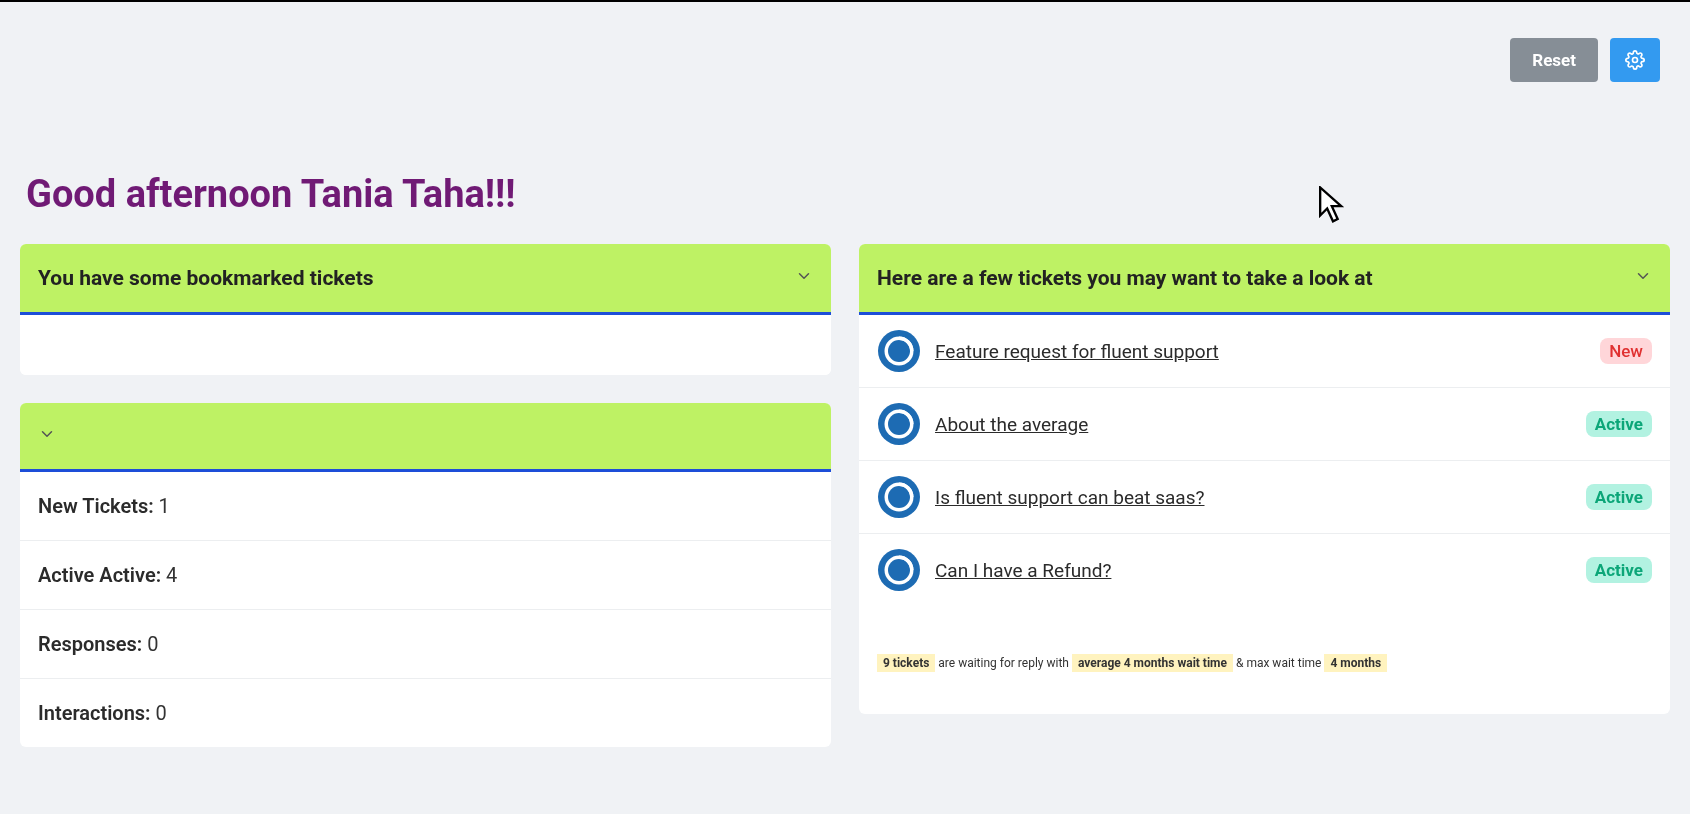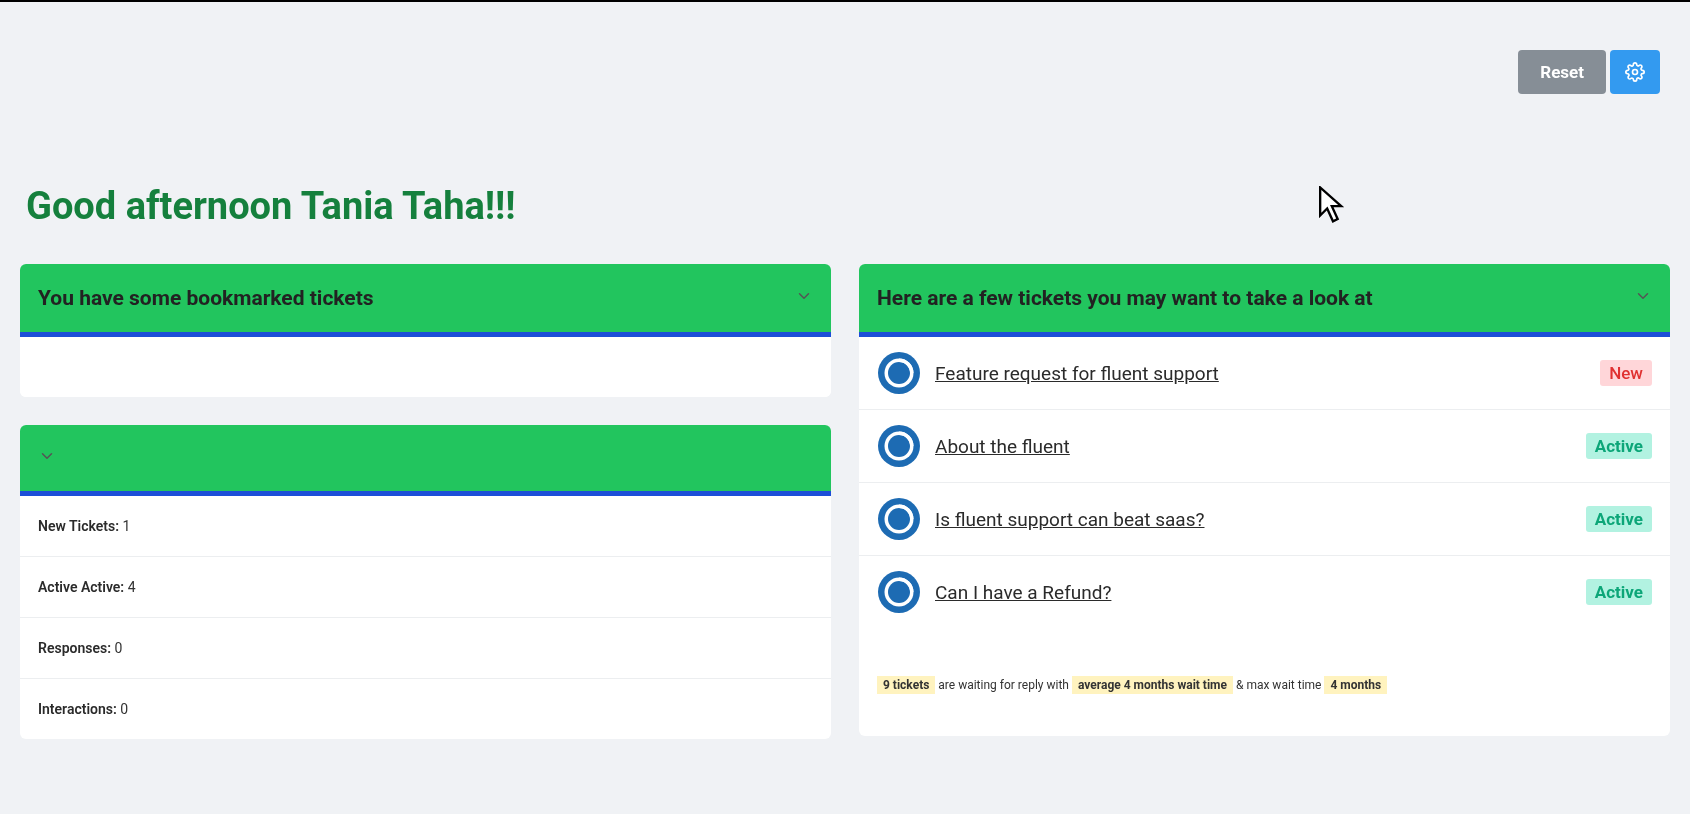--- a/index.html
+++ b/index.html
@@ -15,23 +15,22 @@
       height: 814px;
       overflow: hidden;
       border-top: 2px solid #000;
     }
     .page {
       padding: 0 20px;
     }
     .topbar {
       display: flex;
       justify-content: flex-end;
-      gap: 4px;
+      gap: 12px;
       padding: 36px 10px 0 0;
-      margin-top: 12px;
     }
     .btn {
       border: none;
       cursor: pointer;
       font-family: inherit;
     }
     .btn-reset {
       background: #868e96;
       color: #fff;
       font-weight: 700;
@@ -51,61 +50,61 @@
     }
     .btn-settings svg {
       width: 20px;
       height: 20px;
       stroke: #fff;
       fill: none;
     }
     .greeting {
       font-size: 38px;
       font-weight: 700;
-      color: #15803d;
-      margin: 90px 0 36px 0;
+      color: #701a75;
+      margin: 90px 0 28px 0;
       padding-left: 6px;
     }
     .columns {
       display: flex;
       gap: 28px;
     }
     .col {
       flex: 1;
     }
     .card {
       background: #fff;
       border-radius: 6px;
       margin-bottom: 28px;
       overflow: hidden;
     }
     .card-header {
       display: flex;
       align-items: center;
       justify-content: space-between;
       padding: 22px 18px;
-      background: #22c55e;
-      border-bottom: 5px solid #1d4ed8;
+      background: #bef264;
+      border-bottom: 3px solid #1d4ed8;
     }
     .card-title {
       font-size: 21px;
       font-weight: 700;
       color: #222;
     }
     .chevron {
       color: #555;
     }
     .bookmark-body {
       height: 60px;
       background: #fff;
     }
     .overview-row {
       padding: 22px 18px;
       border-bottom: 1px solid #eceef0;
-      font-size: 14px;
+      font-size: 20px;
       color: #2b2b2b;
     }
     .overview-row:last-child {
       border-bottom: none;
     }
     .overview-label {
       font-weight: 600;
     }
     .overview-value {
       font-weight: 400;
@@ -135,21 +134,21 @@
       font-size: 19px;
       color: #2b2b2b;
       text-decoration: underline;
       flex: 1;
       font-weight: 400;
     }
     .badge {
       font-size: 17px;
       font-weight: 500;
       padding: 3px 9px;
-      border-radius: 3px;
+      border-radius: 8px;
     }
     .badge-new {
       background: #ffd6d9;
       color: #e03131;
     }
     .badge-active {
       background: #b2f2e1;
       color: #0ca678;
       font-weight: bold;
     }
@@ -241,21 +240,21 @@
               <a class="ticket-title">Feature request for fluent support</a>
               <span class="badge badge-new">New</span>
             </div>
             <div class="ticket-row">
               <div class="avatar"><svg viewBox="0 0 44 44">
                   <circle cx="22" cy="22" r="21" fill="#1d6bb3"></circle>
                   <circle cx="22" cy="22" r="14.5" fill="#fff"></circle>
                   <circle cx="22" cy="22" r="11" fill="#1d6bb3"></circle>
                   <path d="M 22 7.5 A 14.5 14.5 0 0 1 36.5 22 L 33 22 A 11 11 0 0 0 22 11 Z" fill="#fff"></path>
                 </svg></div>
-              <a class="ticket-title">About the fluent</a>
+              <a class="ticket-title">About the average</a>
               <span class="badge badge-active">Active</span>
             </div>
             <div class="ticket-row">
               <div class="avatar"><svg viewBox="0 0 44 44">
                   <circle cx="22" cy="22" r="21" fill="#1d6bb3"></circle>
                   <circle cx="22" cy="22" r="14.5" fill="#fff"></circle>
                   <circle cx="22" cy="22" r="11" fill="#1d6bb3"></circle>
                   <path d="M 22 7.5 A 14.5 14.5 0 0 1 36.5 22 L 33 22 A 11 11 0 0 0 22 11 Z" fill="#fff"></path>
                 </svg></div>
               <a class="ticket-title">Is fluent support can beat saas?</a>

